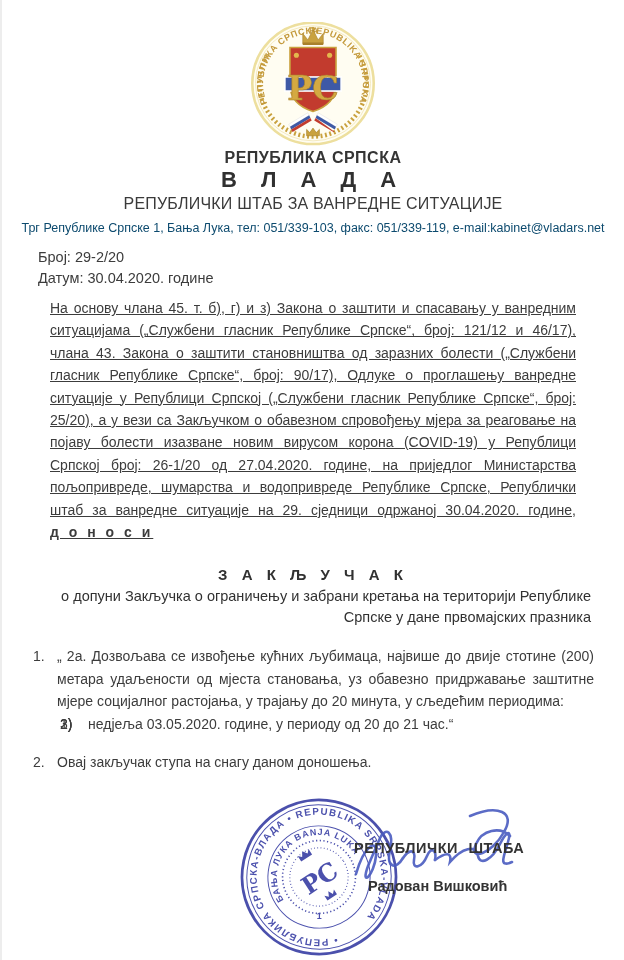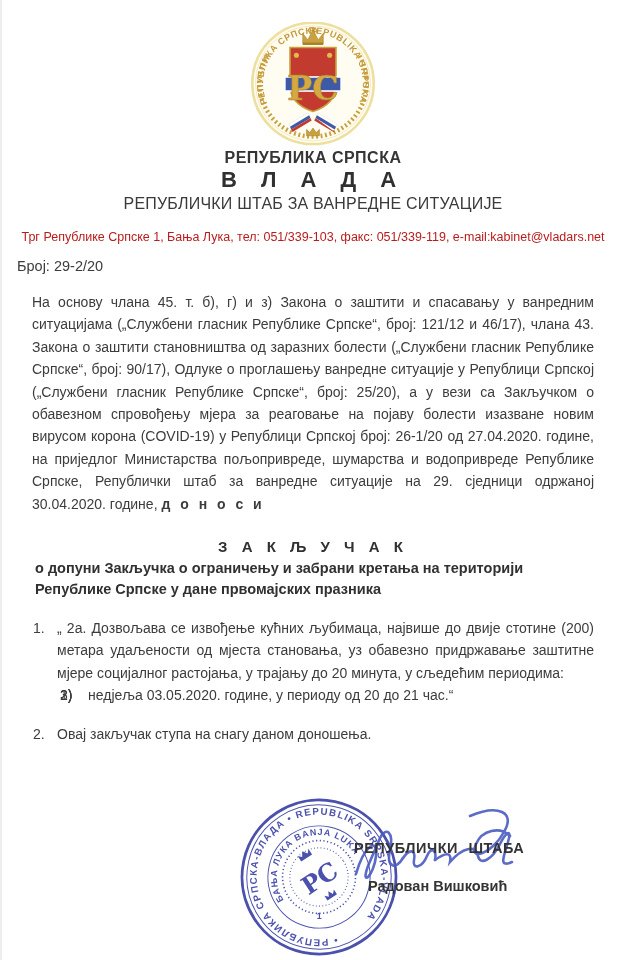--- a/index.html
+++ b/index.html
@@ -7,26 +7,26 @@
   .page {
     position:relative; width:624px; height:960px; overflow:hidden;
     background:#fff; border-left:2px solid #ededed;
     font-family:"Liberation Sans", sans-serif; color:#3c3c3c;
   }
   .header { text-align:center; padding-top:22px; }
   .emblem { width:128px; height:124px; display:block; margin:0 auto; }
   .h1 { font-size:16px; font-weight:bold; letter-spacing:.5px; margin-top:3px; color:#353535; }
   .h2 { font-size:22px; font-weight:bold; letter-spacing:9px; margin-top:0; color:#303030; }
   .h3 { font-size:16px; margin-top:2px; letter-spacing:.2px; color:#3a3a3a; }
-  .addr { font-size:12.5px; margin-top:17px; color:#b91c1c; }
-  .meta { padding:0 15px; margin-top:12px; font-size:14.5px; line-height:1.45; }
-  .preamble { padding:0 30px; margin-top:14px; font-size:14px; line-height:1.6; text-align:justify; }
+  .addr { font-size:12.5px; margin-top:8px; color:#0c4a6e; }
+  .meta { padding:0 36px; margin-top:12px; font-size:14.5px; line-height:1.45; }
+  .preamble { padding:0 48px; margin-top:8px; font-size:14px; line-height:1.6; text-align:justify;text-decoration:underline; }
   .donosi { font-weight:bold; letter-spacing:3px; white-space:nowrap; }
   .title-main { text-align:center; font-weight:bold; font-size:15px; letter-spacing:5px; margin-top:23px; color:#313131; }
-  .title-sub { text-align:left; font-weight:bold; font-size:14.5px; width:556px; margin:3px auto 0; line-height:1.45; color:#313131; }
+  .title-sub { text-align:right; font-weight:normal; font-size:14.5px; width:556px; margin:3px auto 0; line-height:1.45; color:#313131; }
   .items { padding:0 30px; margin-top:17px; font-size:14px; line-height:1.6; }
   .item { position:relative; padding-left:25px; text-align:justify; }
   .item-num { position:absolute; left:1px; }
   .subitem { position:relative; padding-left:31px; }
   .subitem-num { position:absolute; left:3px; }
   .item2 { margin-top:16px; }
   .sig-area { position:absolute; left:0; top:788px; width:624px; height:172px; }
   .stamp-svg { position:absolute; left:227px; top:8px; width:180px; height:162px; }
   .script-svg { position:absolute; left:338px; top:14px; width:190px; height:104px; }
   .sig-title { position:absolute; left:352px; top:52px; font-size:14.5px; font-weight:bold; word-spacing:6px; letter-spacing:.5px; color:#333; }
@@ -83,20 +83,21 @@
     </svg>
 
     <div class="h1">РЕПУБЛИКА СРПСКА</div>
     <div class="h2">В Л А Д А</div>
     <div class="h3">РЕПУБЛИЧКИ ШТАБ ЗА ВАНРЕДНЕ СИТУАЦИЈЕ</div>
     <div class="addr">Трг Републике Српске 1,  Бања Лука, тел: 051/339-103, факс: 051/339-119, e-mail:kabinet@vladars.net</div>
   </div>
 
   <div class="meta">
     <div>Број: 29-2/20</div>
+    <div>Датум: 30.04.2020. године</div>
   </div>
 
   <p class="preamble"><span>На основу члана 45. т. б), г) и з) Закона о заштити и спасавању у ванредним ситуацијама („Службени гласник Републике Српске“, број: 121/12 и 46/17), члана 43. Закона о заштити становништва од заразних болести („Службени гласник Републике Српске“, број: 90/17), Одлуке о проглашењу ванредне ситуације у Републици Српској („Службени гласник Републике Српске“, број: 25/20), а у вези са Закључком о обавезном спровођењу мјера за реаговање на појаву болести изазване новим вирусом корона (COVID-19) у Републици Српској број: 26-1/20 од 27.04.2020. године, на приједлог Министарства пољопривреде, шумарства и водопривреде Републике Српске, Републички штаб за ванредне ситуације на 29. сједници одржаној 30.04.2020. године, </span><span class="donosi">д о н о с и</span></p>
 
   <div class="title-main">З А К Љ У Ч А К</div>
   <div class="title-sub">о допуни Закључка о ограничењу и забрани кретања на територији Републике Српске у дане првомајских празника</div>
 
   <div class="items">
     <div class="item">
       <span class="item-num">1.</span>

